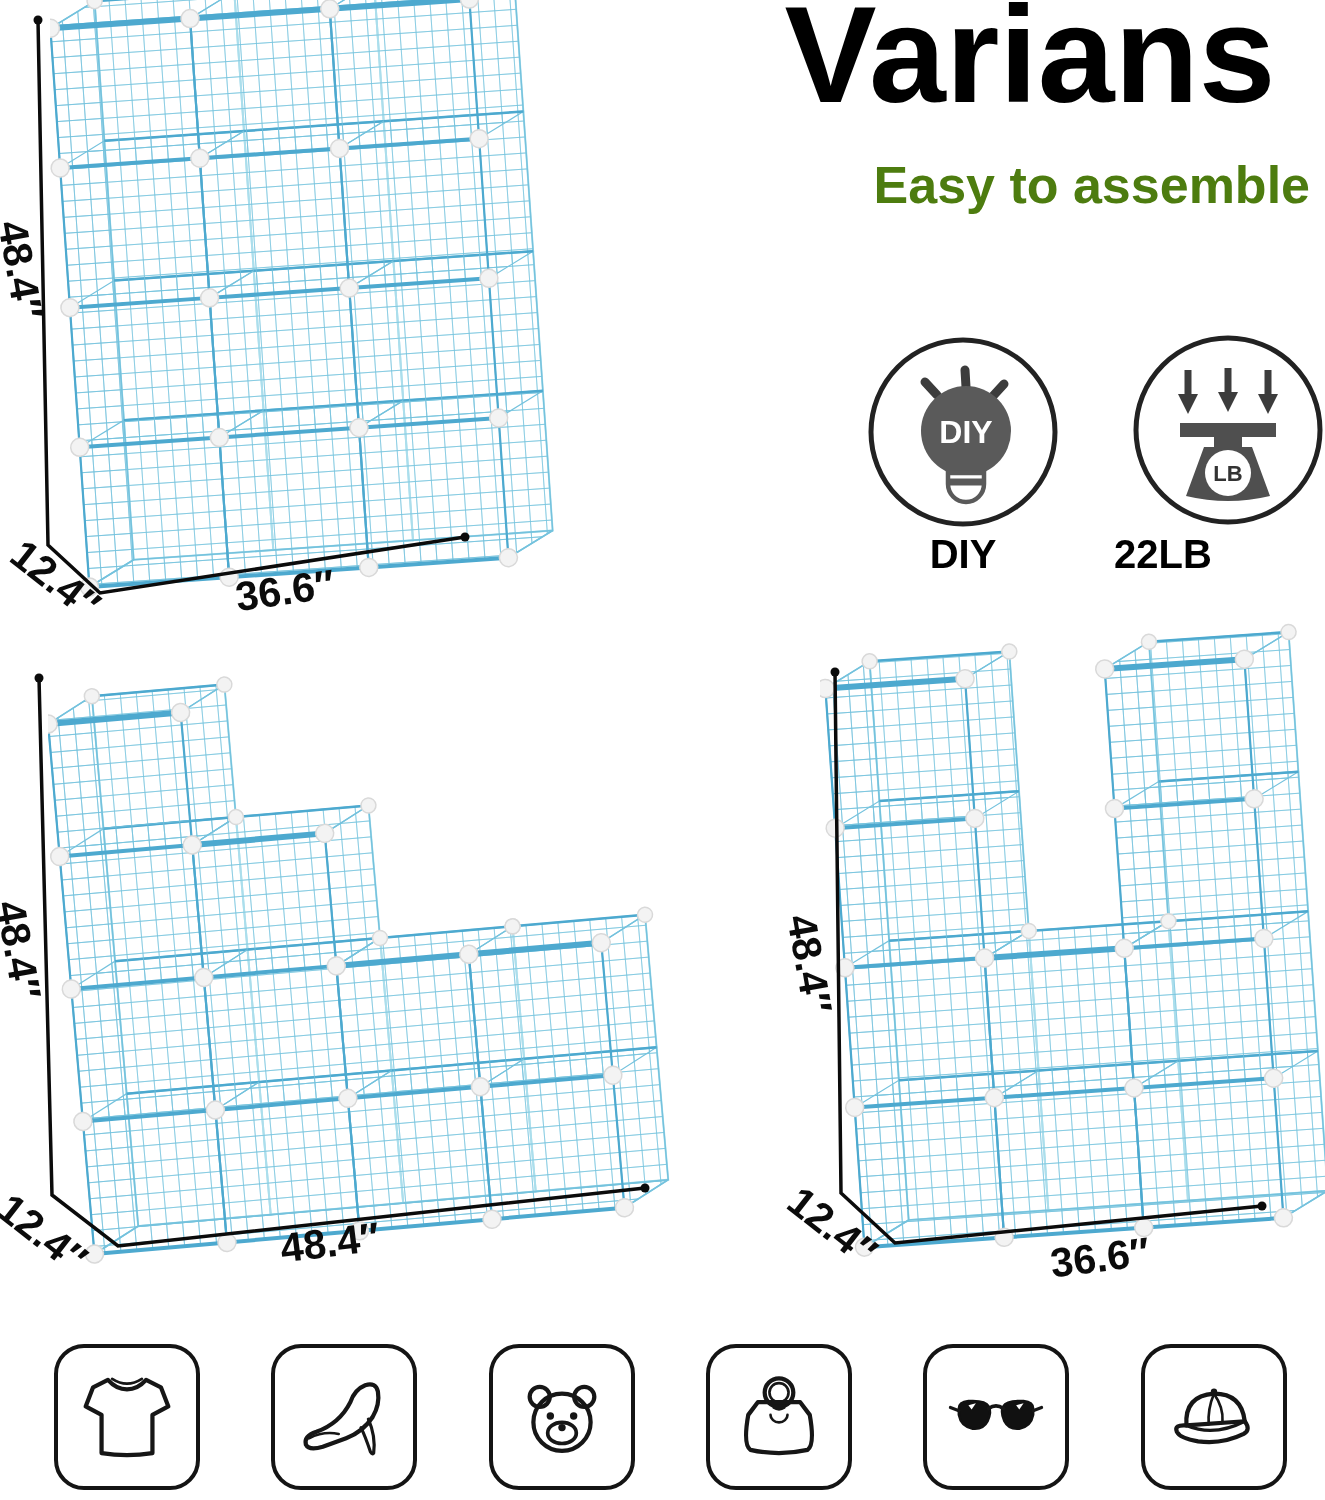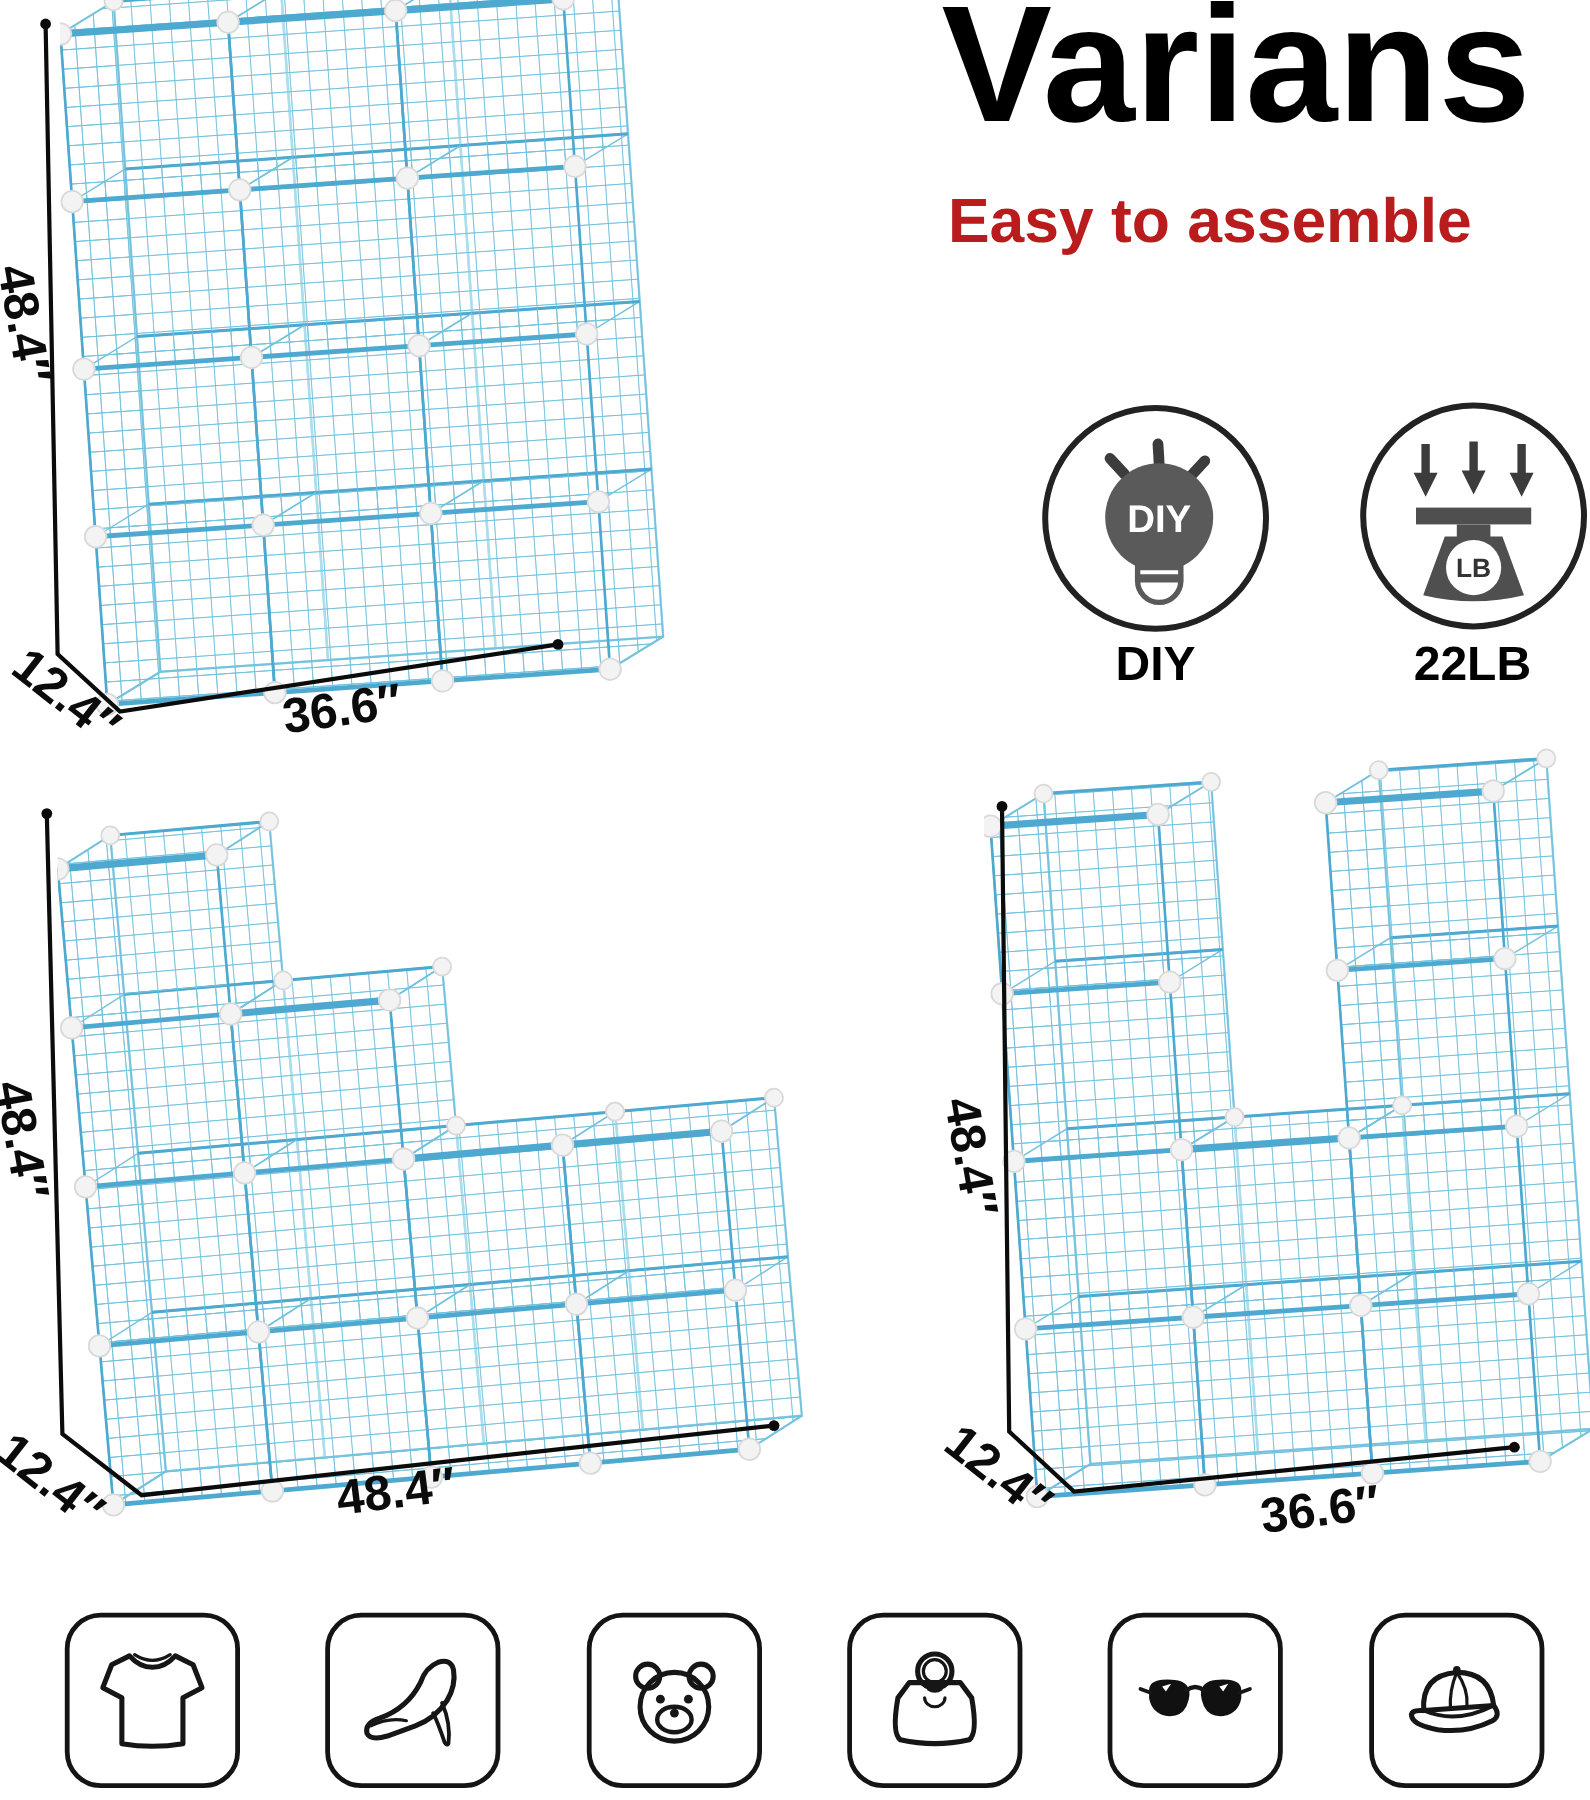--- a/index.html
+++ b/index.html
@@ -4,22 +4,22 @@
 <style>
   html,body{margin:0;padding:0;background:#fff;}
   .canvas{position:relative;width:1325px;height:1500px;background:#fff;overflow:hidden;
           font-family:"Liberation Sans",sans-serif;color:#0a0a0a;}
   .unit-svg{position:absolute;z-index:1;}
   #dims{position:absolute;left:0;top:0;z-index:3;pointer-events:none;}
   .dim{position:absolute;z-index:4;font-weight:bold;font-size:41px;white-space:nowrap;
        color:#0b0b0b;font-family:"Liberation Sans","DejaVu Sans",sans-serif;}
   .brand-title{position:absolute;left:745px;top:-15px;width:570px;z-index:2;text-align:center;
        font-size:138px;font-weight:bold;letter-spacing:0px;line-height:1;color:#000;}
-  .brand-sub{position:absolute;left:790px;top:150px;width:520px;z-index:2;text-align:left;
-       font-size:52px;font-weight:bold;line-height:1.38;color:#b91c1c;}
+  .brand-sub{position:absolute;left:790px;top:150px;width:520px;z-index:2;text-align:right;
+       font-size:52px;font-weight:bold;line-height:1.38;color:#4d7c0f;}
   .feature{position:absolute;z-index:2;}
   .feature-label{position:absolute;z-index:2;width:160px;text-align:center;
        font-size:40px;font-weight:bold;color:#000;}
   .cat-card{position:absolute;top:1344px;width:146px;height:146px;box-sizing:border-box;
        border:4px solid #141414;border-radius:30px;background:#fff;z-index:1;
        display:flex;align-items:center;justify-content:center;}
   .cat-card svg{width:106px;height:106px;}
   .ink{stroke:#161616;fill:none;stroke-width:4;stroke-linecap:round;stroke-linejoin:round;}
 </style>
 </head>
@@ -421,21 +421,21 @@
         <path d="M130 64 L150 64 L140 84 Z"></path>
       </g>
       <g fill="#4f4f4f">
         <rect x="52" y="93" width="96" height="14"></rect>
         <path d="M86 107 L114 107 L114 117 L124 117 L142 166 Q100 176 58 166 L76 117 L86 117 Z"></path>
       </g>
       <circle cx="100" cy="143" r="23" fill="#fff"></circle>
       <text x="100" y="151" text-anchor="middle" font-family="Liberation Sans, sans-serif" font-size="22" font-weight="bold" fill="#333">LB</text>
     </svg>
   </div>
-  <div class="feature-label" style="left:1147px;top:532px">22LB</div>
+  <div class="feature-label" style="left:1083px;top:532px">22LB</div>
 
   <div class="cat-card" style="left:54px">
     <svg viewBox="0 0 100 100">
       <path class="ink" d="M32 15 Q40 24 50 24 Q60 24 68 15 L82 22 L89 40 L74 48 L74 84 Q50 88 26 84 L26 48 L11 40 L18 22 Z"></path>
       <path class="ink" style="stroke-width:2.5" d="M36 14 Q50 23 64 14"></path>
     </svg>
   </div>
   <div class="cat-card" style="left:271px">
     <svg viewBox="0 0 100 100">
       <path class="ink" d="M14 76 Q12 68 24 64 Q46 56 56 36 Q60 24 70 20 Q80 17 82 26 Q84 38 77 50 Q68 64 52 70 L30 78 Q17 82 14 76 Z"></path>

